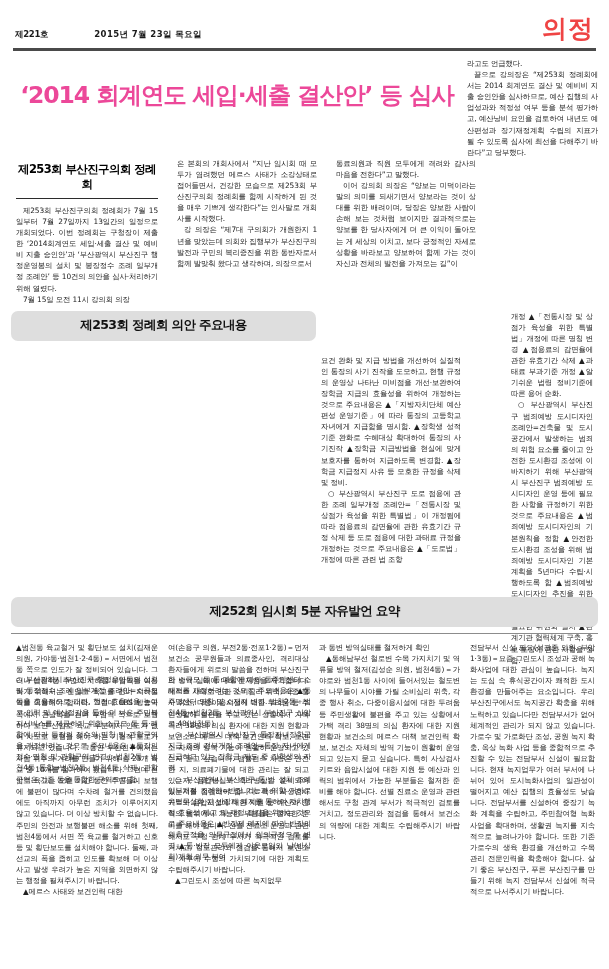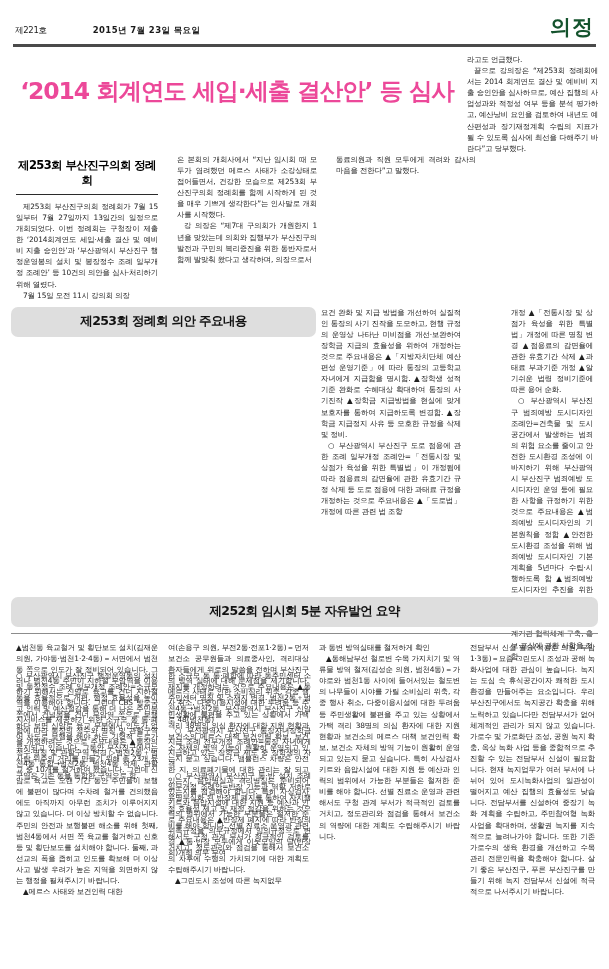--- a/index.html
+++ b/index.html
@@ -31,37 +31,37 @@
     justify-content: space-between;
     padding: 6px 4px 3px 4px;
   }
   .masthead-left {
     display: flex;
     align-items: baseline;
     gap: 46px;
   }
   .issue-no {
     font-size: 8.5px;
-    font-weight: 400;
+    font-weight: 700;
     letter-spacing: -0.3px;
     color: #1a1a1a;
   }
   .issue-date {
     font-size: 8.5px;
     font-weight: 700;
     letter-spacing: 0.4px;
     color: #1a1a1a;
   }
   .nameplate {
     font-family: "DejaVu Serif", "Liberation Serif", serif;
-    font-size: 21px;
+    font-size: 25px;
     font-weight: 700;
     letter-spacing: 1px;
     line-height: 1;
-    color: #14532d;
+    color: #ef4444;
   }
   .rule-thick {
     height: 3px;
     background: #4a4a4a;
     margin: 4px 2px 0 2px;
   }
 
   
   .headline-row {
     display: flex;
@@ -177,32 +177,33 @@
     </div>
     <div class="bcol c2">
       <div class="col-text">
         <p class="noindent">은 본회의 개회사에서 “지난 임시회 때 모두가 염려했던 메르스 사태가 소강상태로 접어들면서, 건강한 모습으로 제253회 부산진구의회 정례회를 함께 시작하게 된 것을 매우 기쁘게 생각한다”는 인사말로 개회사를 시작했다.</p>
         <p>강 의장은 “제7대 구의회가 개원한지 1년을 맞았는데 의회와 집행부가 부산진구의 발전과 구민의 복리증진을 위한 동반자로서 함께 발맞춰 왔다고 생각하며, 의장으로서</p>
       </div>
     </div>
     <div class="bcol c3">
       <div class="col-text">
         <p class="noindent">동료의원과 직원 모두에게 격려와 감사의 마음을 전한다”고 말했다.</p>
+        <p>이어 강의회 의장은 “양보는 미덕이라는 말의 의미를 되새기면서 양보라는 것이 상대를 위한 배려이며, 당장은 양보한 사람이 손해 보는 것처럼 보이지만 결과적으로는 양보를 한 당사자에게 더 큰 이익이 돌아오는 게 세상의 이치고, 보다 긍정적인 자세로 상황을 바라보고 양보하여 함께 가는 것이 자신과 전체의 발전을 가져오는 길”이</p>
       </div>
     </div>
     <div class="bcol c4"></div>
   </div>
 
   <div style="position:relative; margin-top:6px;">
 
     <div style="display:flex; align-items:stretch;">
       <div style="flex:0 0 305px;">
         <div class="banner">제253회 정례회 의안 주요내용</div>
       </div>
-      <div style="flex:0 0 150px; padding:0 5px;">
+      <div style="flex:0 0 150px; padding:0 5px;margin-top:44px;">
         <div class="col-text">
           <p class="noindent">요건 완화 및 지급 방법을 개선하여 실질적인 통장의 사기 진작을 도모하고, 현행 규정의 운영상 나타난 미비점을 개선·보완하여 장학금 지급의 효율성을 위하여 개정하는 것으로 주요내용은 ▲「지방자치단체 예산편성 운영기준」에 따라 통장의 고등학교 자녀에게 지급함을 명시함. ▲장학생 성적기준 완화로 수혜대상 확대하여 통장의 사기진작 ▲장학금 지급방법을 현실에 맞게 보호자를 통하여 지급하도록 변경함. ▲장학금 지급정지 사유 등 모호한 규정을 삭제 및 정비.</p>
           <p>○ 부산광역시 부산진구 도로 점용에 관한 조례 일부개정 조례안=「전통시장 및 상점가 육성을 위한 특별법」이 개정됨에 따라 점용료의 감면율에 관한 유효기간 규정 삭제 등 도로 점용에 대한 과태료 규정을 개정하는 것으로 주요내용은 ▲「도로법」개정에 따른 관련 법 조항</p>
         </div>
       </div>
       <div style="flex:1 1 auto; padding:0 5px 0 5px;margin-left:40px;">
         <div class="col-text">
           <p class="noindent">개정 ▲「전통시장 및 상점가 육성을 위한 특별법」개정에 따른 명칭 변경 ▲점용료의 감면율에 관한 유효기간 삭제 ▲과태료 부과기준 개정 ▲알기쉬운 법령 정비기준에 따른 용어 순화.</p>
           <p>○ 부산광역시 부산진구 범죄예방 도시디자인 조례안=건축물 및 도시공간에서 발생하는 범죄의 위험 요소를 줄이고 안전한 도시환경 조성에 이바지하기 위해 부산광역시 부산진구 범죄예방 도시디자인 운영 등에 필요한 사항을 규정하기 위한 것으로 주요내용은 ▲범죄예방 도시디자인의 기본원칙을 정함 ▲안전한 도시환경 조성을 위해 범죄예방 도시디자인 기본계획을 5년마다 수립·시행하도록 함 ▲범죄예방 도시디자인 추진을 위한 사업을 정함 ▲범죄예방 도시디자인 사업 추진에 필요한 위원회 설치 ▲관계기관 협력체계 구축, 홍보·포상에 관한 사항을 정함.</p>
         </div>

